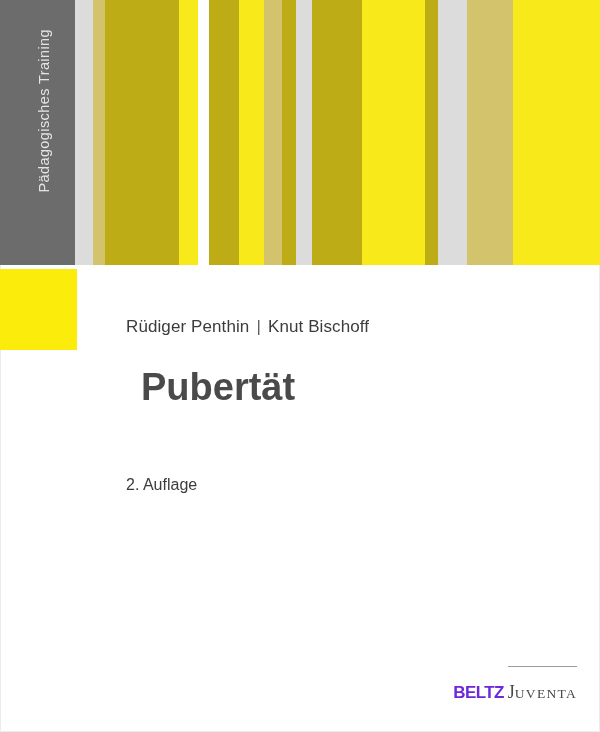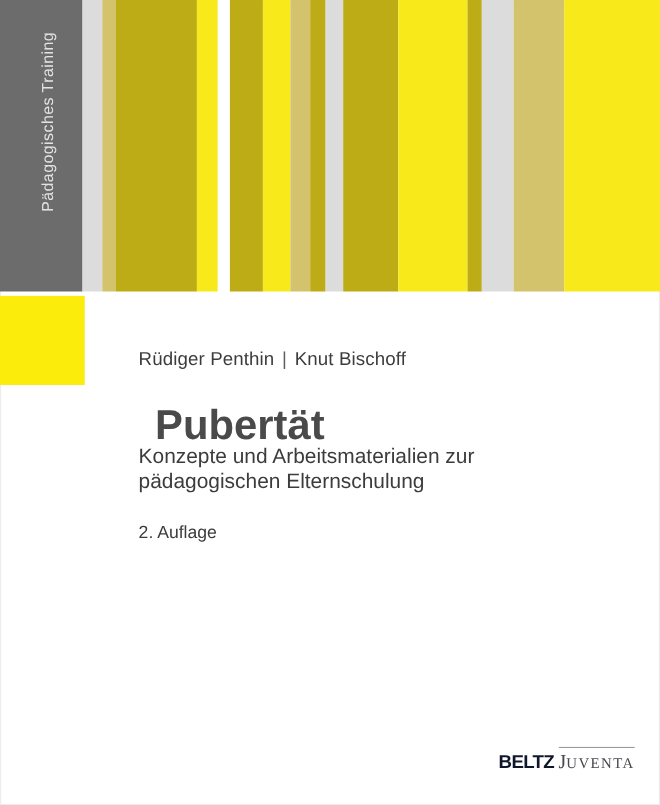--- a/index.html
+++ b/index.html
@@ -49,24 +49,24 @@
   .edition {
     position:absolute; left:126px; top:476px; margin:0;
     font-size:16px; color:var(--text-dark,#3c3c3c);
   }
   .publisher {
     position:absolute; right:23px; bottom:29px;
     display:flex; align-items:baseline;
   }
   .beltz {
     font-weight:800; font-size:17px; letter-spacing:-0.6px;
-    color:#0f172a;
+    color:#6d28d9;
   }
   .juventa {
-    position:relative; margin-left:4px; padding-top:1px;
+    position:relative; margin-left:4px; padding-top:14px;
     font-family:"Liberation Serif", serif;
     color:#47474d;
   }
   .juventa .rule {
     position:absolute; top:-2px; left:0; right:0;
     height:1px; background:#9b9b9b;
   }
   .juventa .j { font-size:18px; }
   .juventa .uventa { font-size:13.5px; letter-spacing:1.3px; }
 </style>
@@ -98,21 +98,20 @@
   <span class="series-label">Pädagogisches Training</span>
 
   <div class="yellow-square"></div>
 
   <div class="authors">
     <span>Rüdiger Penthin</span><span class="sep">|</span><span>Knut Bischoff</span>
   </div>
 
   <h1 class="title">Pubertät</h1>
 
-  <p class="subtitle">Konzepte und Arbeitsmaterialien zur pädagogischen Elternschulung</p>
 
   <p class="edition">2. Auflage</p>
 
   <div class="publisher">
     <span class="beltz">BELTZ</span>
     <span class="juventa">
       <span class="rule"></span><span class="j">J</span><span class="uventa">UVENTA</span>
     </span>
   </div>
 

